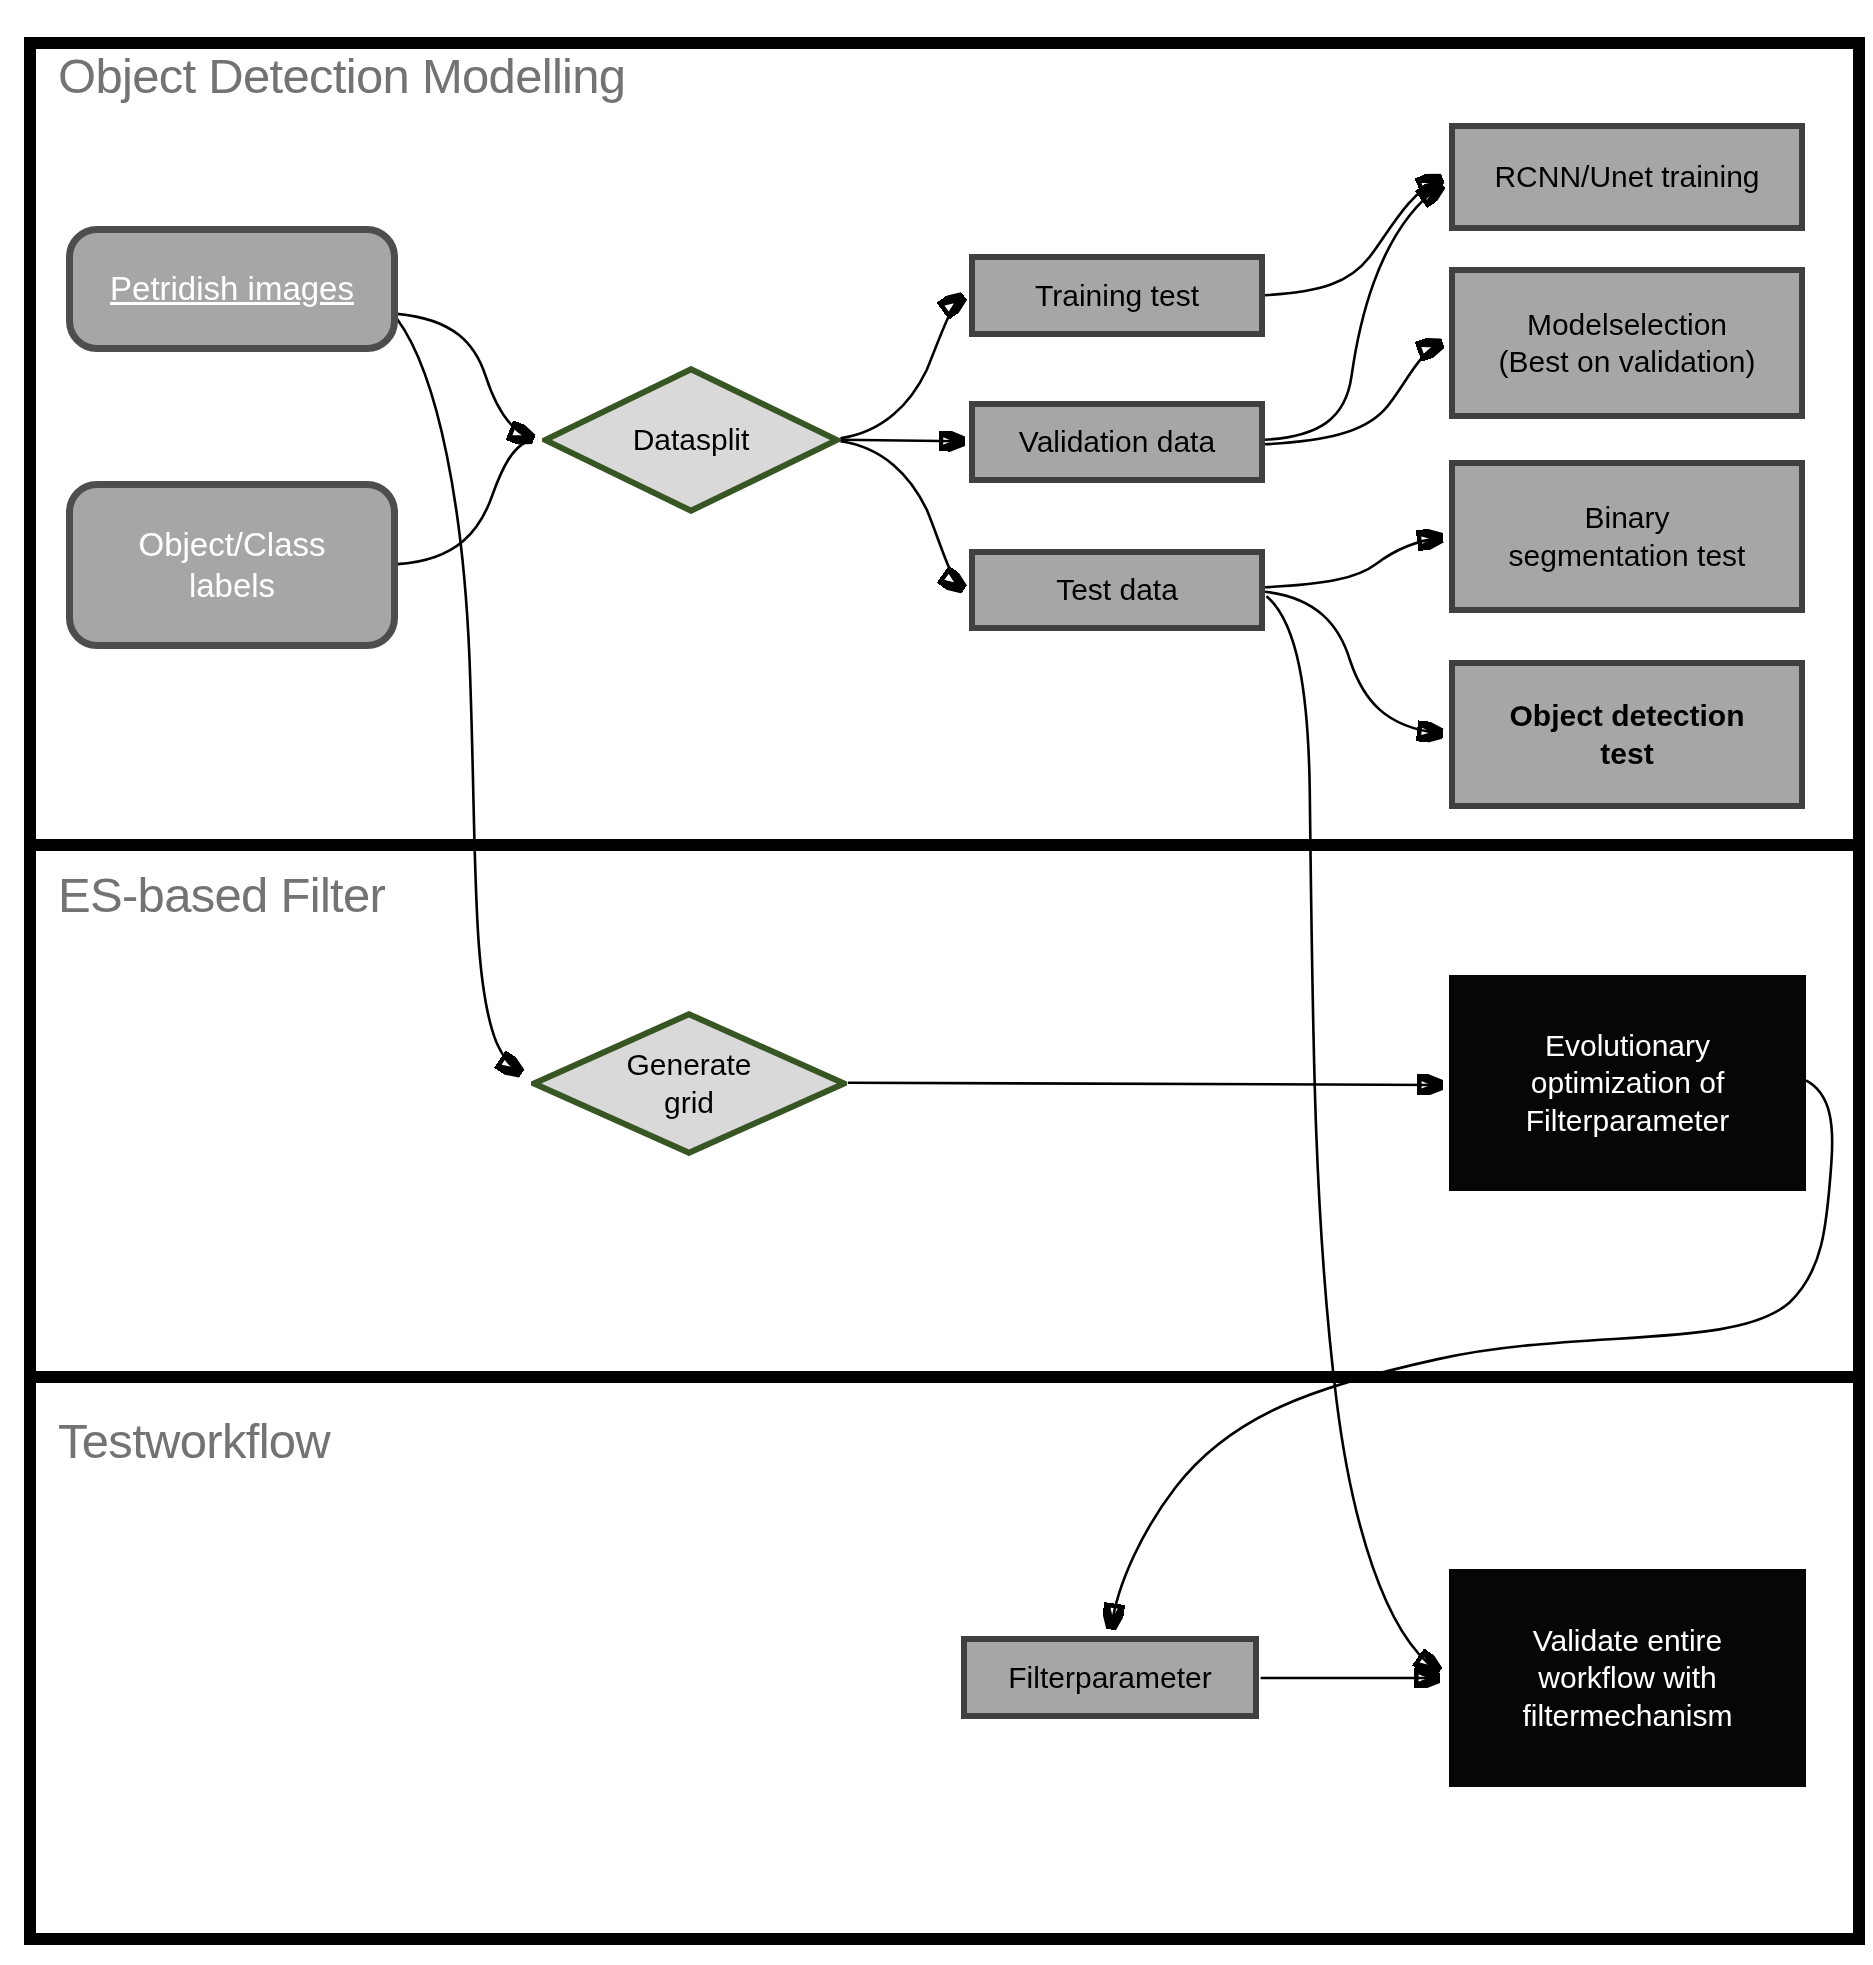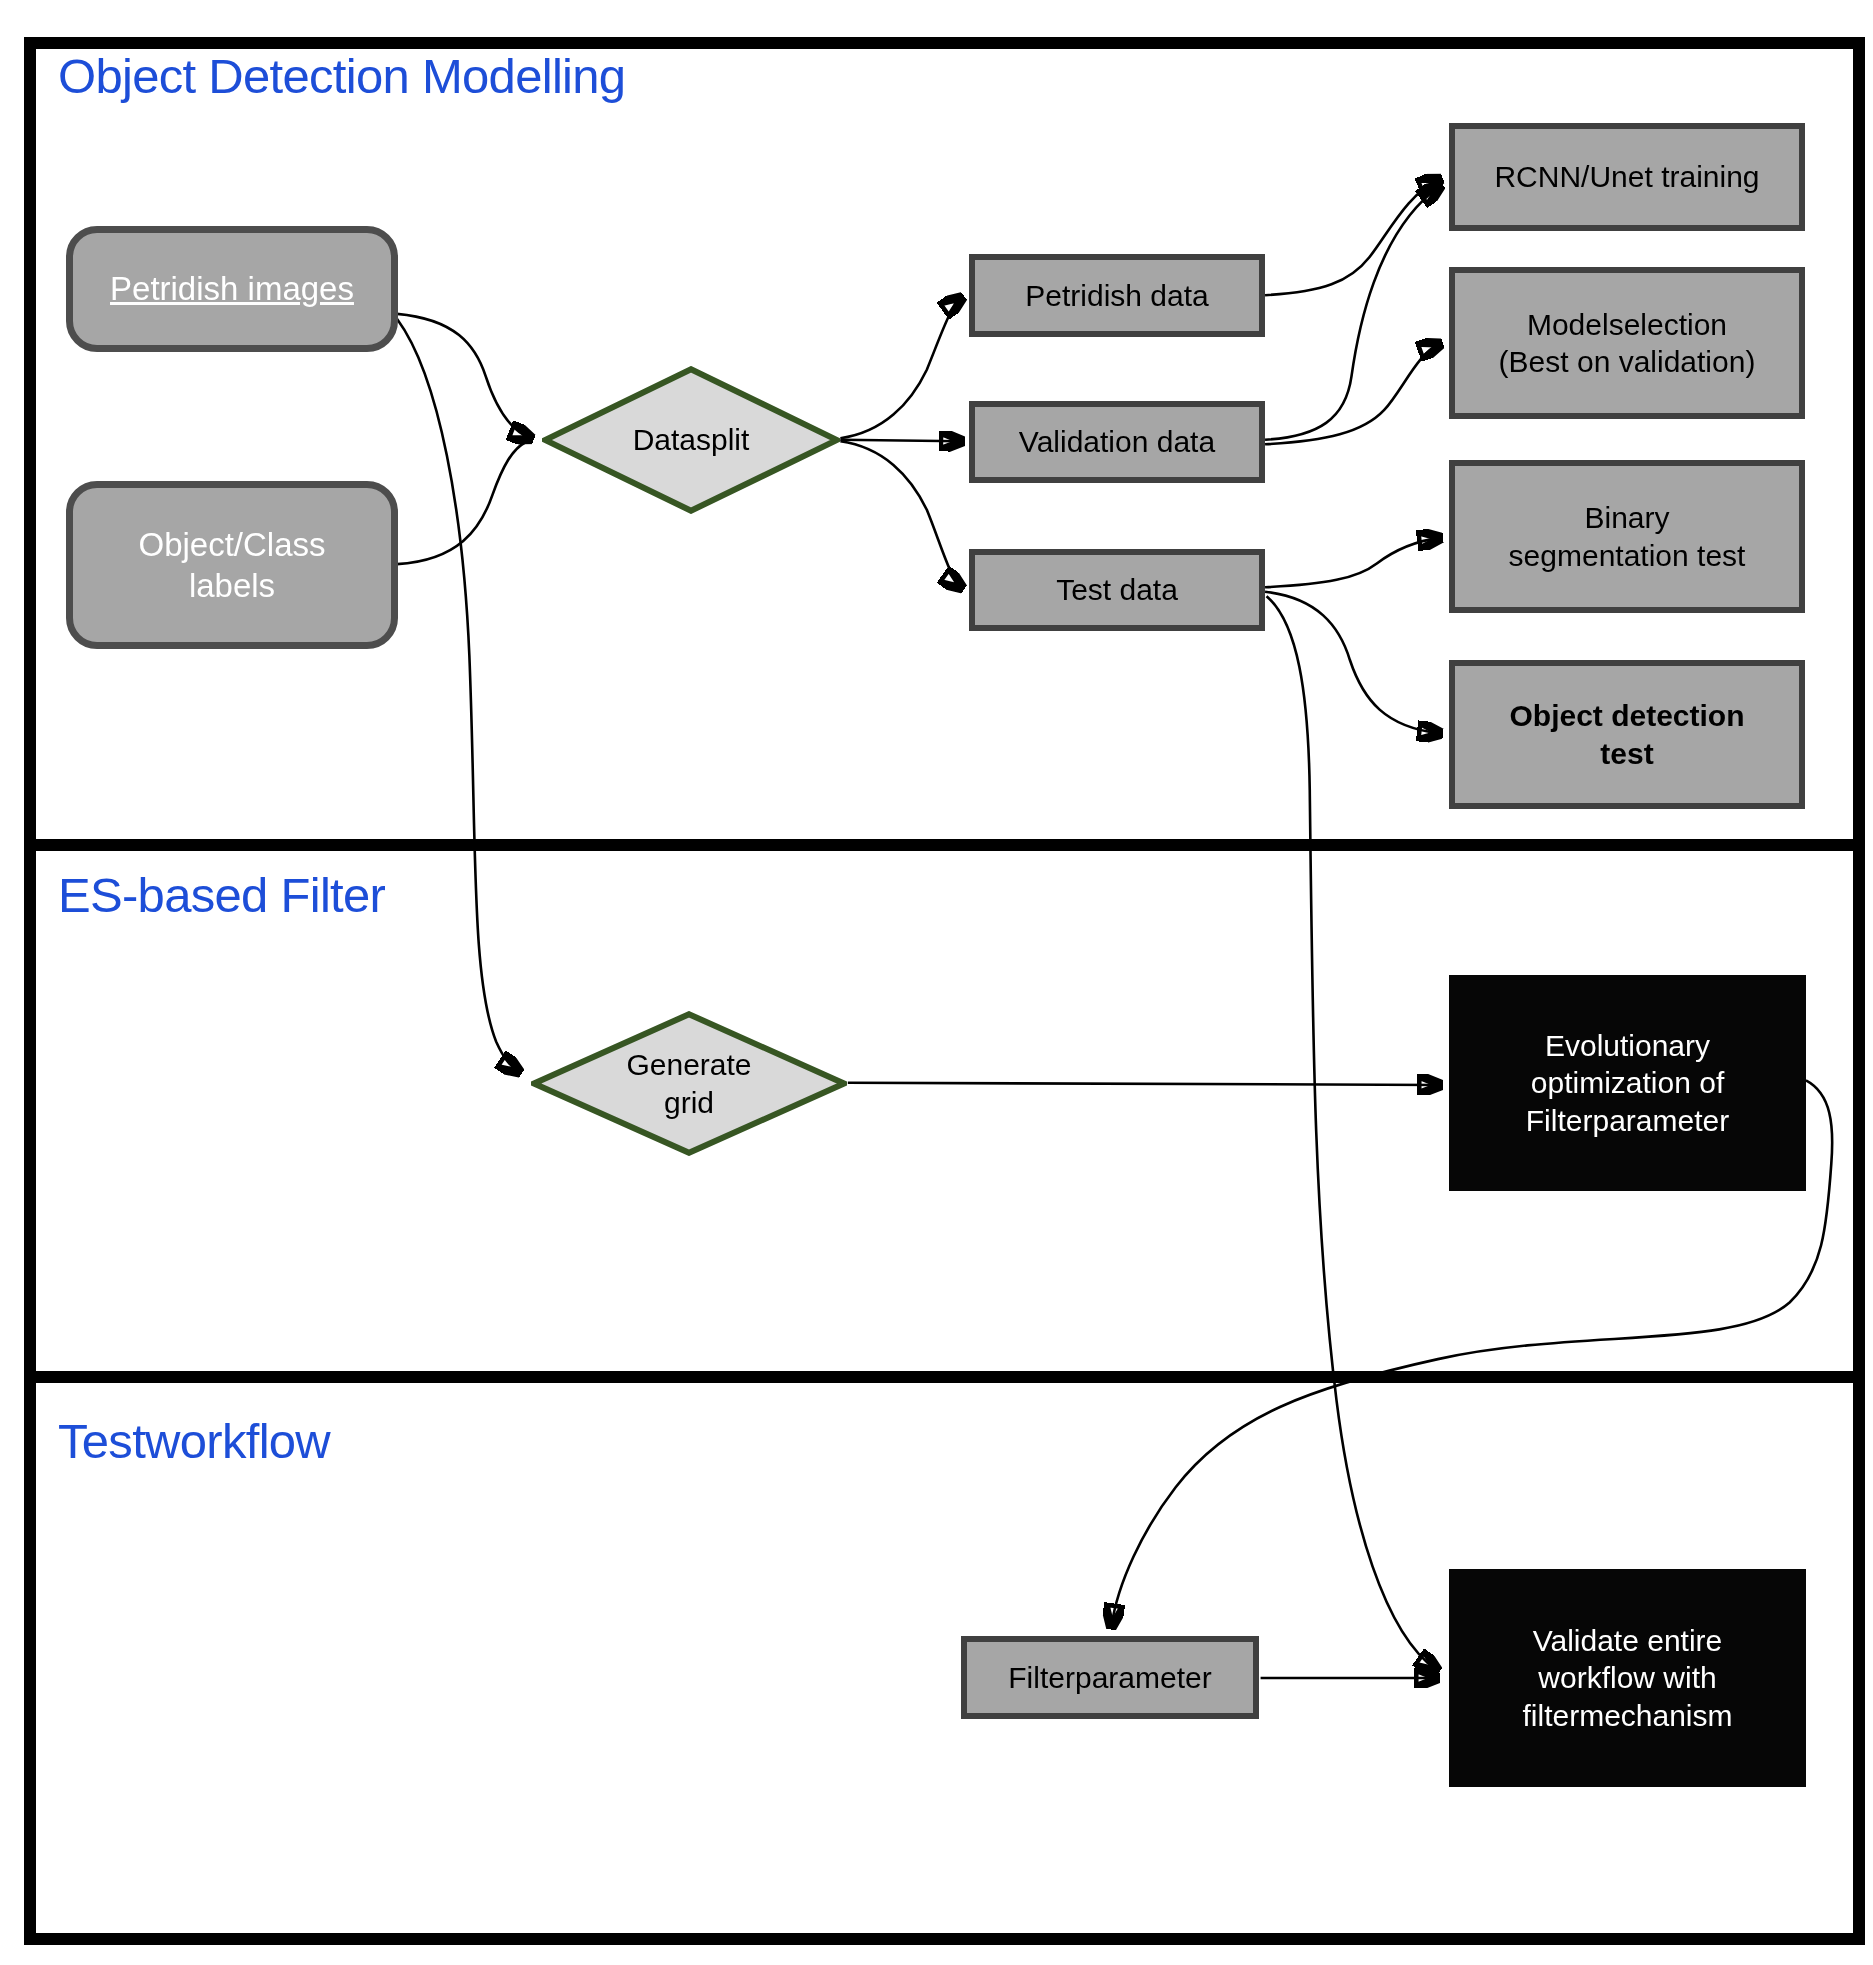--- a/index.html
+++ b/index.html
@@ -15,21 +15,21 @@
     width:1841px;height:1908px;
     box-sizing:border-box;
     border:12px solid #000000;
   }
   .divider{
     position:absolute;left:36px;width:1817px;height:12px;
     background:#000000;
   }
   .section-title{
     position:absolute;
-    color:#1d4ed8;
+    color:#737373;
     font-size:49px;
     letter-spacing:-0.7px;
     white-space:nowrap;
   }
   .node{
     position:absolute;
     box-sizing:border-box;
     display:flex;align-items:center;justify-content:center;
     text-align:center;
   }
@@ -122,21 +122,21 @@
   </div>
 
   <svg class="diamond-svg" style="left:542px;top:366px;" width="298" height="148" viewBox="0 0 400 198">
     <polygon points="200,4 396,99 200,194 4,99" fill="#d9d9d9" stroke="#375623" stroke-width="8"></polygon>
   </svg>
   <div class="diamond-label" style="left:542px;top:366px;width:298px;height:148px;">
     <span class="lbl">Datasplit</span>
   </div>
 
   <div class="node gray-rect" style="left:969px;top:254px;width:296px;height:83px;">
-    <span class="lbl">Petridish data</span>
+    <span class="lbl">Training test</span>
   </div>
 
   <div class="node gray-rect" style="left:969px;top:401px;width:296px;height:82px;">
     <span class="lbl">Validation data</span>
   </div>
 
   <div class="node gray-rect" style="left:969px;top:549px;width:296px;height:82px;text-align:center;">
     <span class="lbl">Test data</span>
   </div>
 

